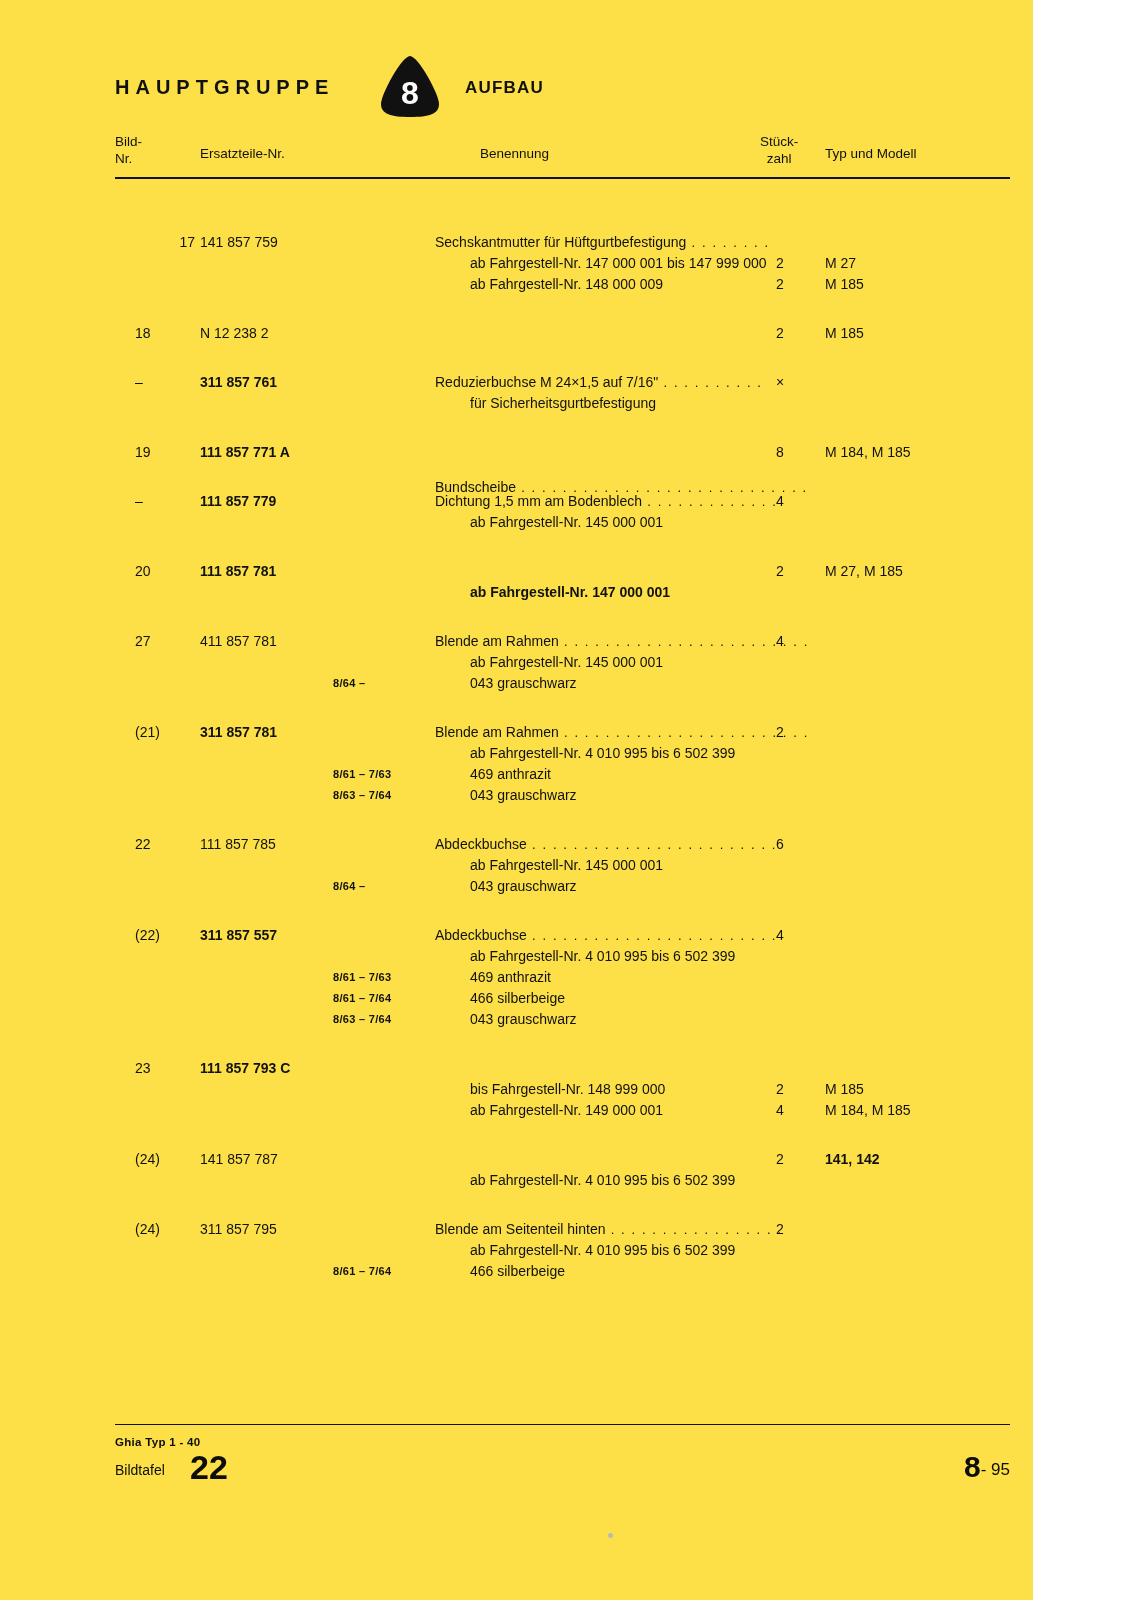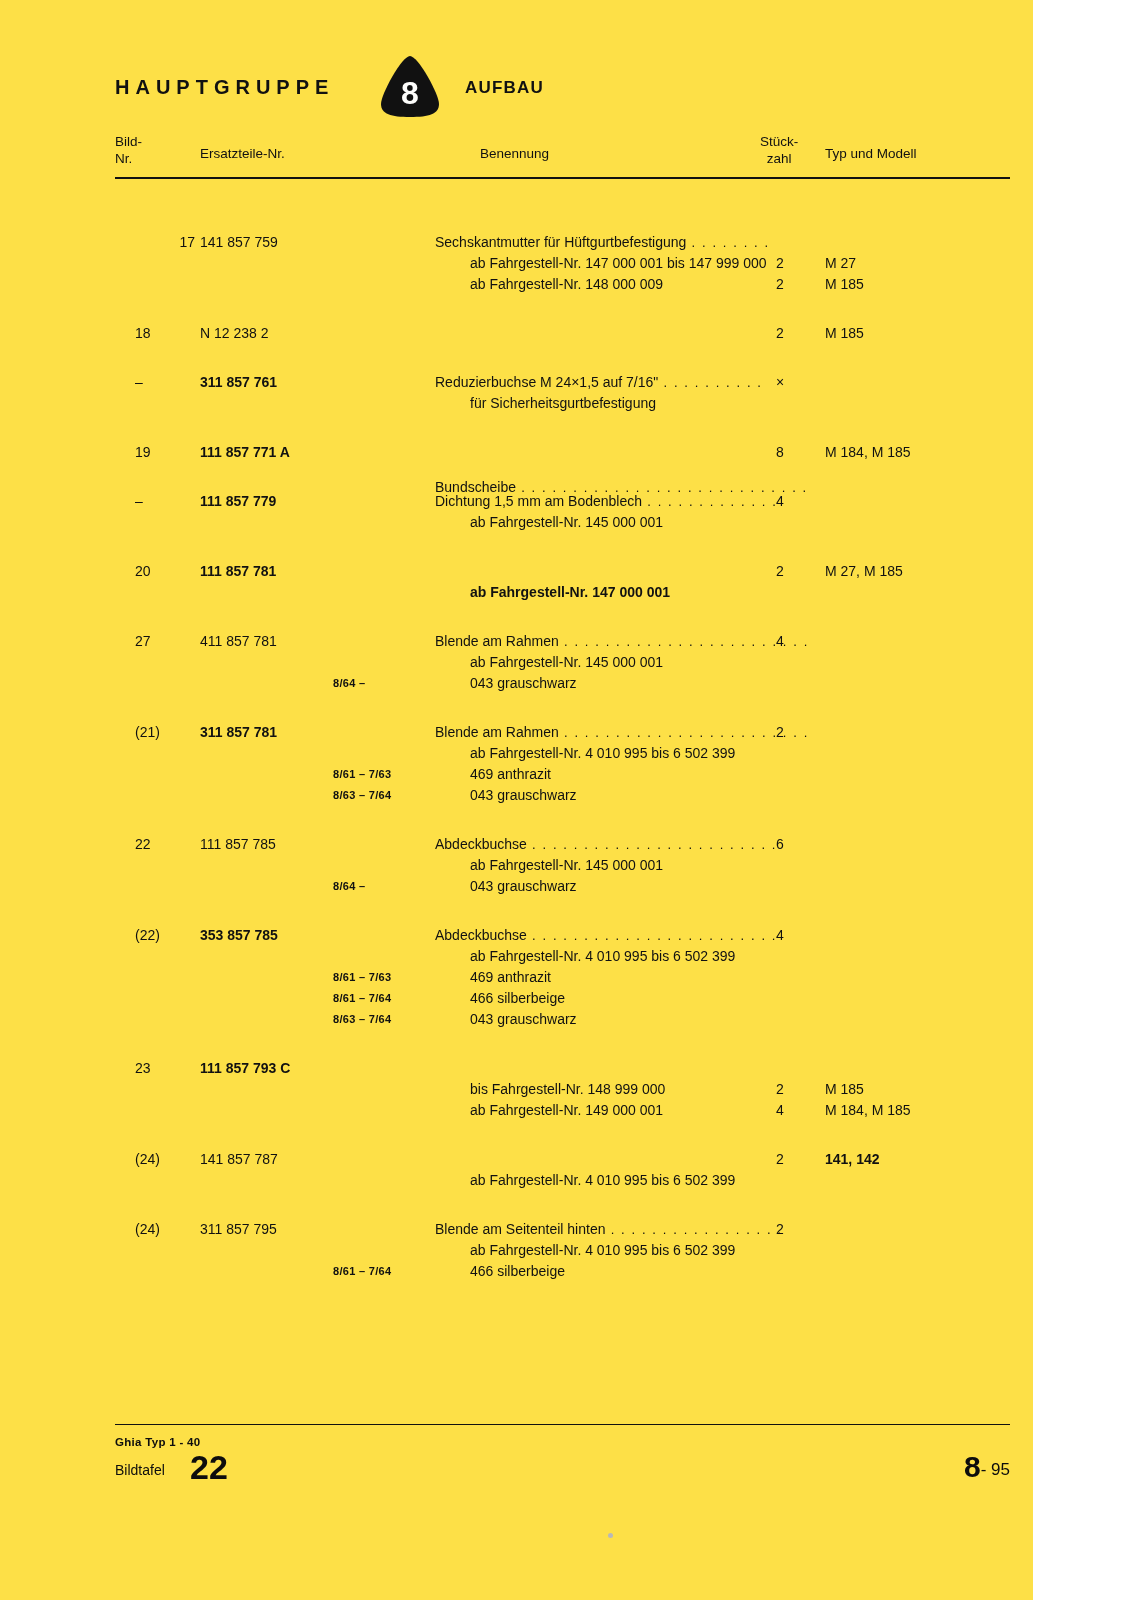--- a/index.html
+++ b/index.html
@@ -285,21 +285,21 @@
         <div class="cell c-bild" style="top: 0px;">22</div>
         <div class="cell c-part" style="top: 0px;">111 857 785</div>
         <div class="cell c-name" style="top: 0px;"><span>Abdeckbuchse</span><span class="dots"> . . . . . . . . . . . . . . . . . . . . . . . .</span></div>
         <div class="cell c-qty" style="top: 0px;">6</div>
         <div class="cell sub" style="top: 21px;">ab Fahrgestell-Nr. 145 000 001</div>
         <div class="cell dateline" style="top: 42px;">8/64 –</div>
         <div class="cell sub" style="top: 42px;">043    grauschwarz</div>
       </div>
       <div class="row" style="position: absolute; left: 0px; top: 693px; height: 105px;">
         <div class="cell c-bild" style="top: 0px;">(22)</div>
-        <div class="cell c-part bold" style="top: 0px;">353 857 785</div>
+        <div class="cell c-part bold" style="top: 0px;">311 857 557</div>
         <div class="cell c-name" style="top: 0px;"><span>Abdeckbuchse</span><span class="dots"> . . . . . . . . . . . . . . . . . . . . . . . .</span></div>
         <div class="cell c-qty" style="top: 0px;">4</div>
         <div class="cell sub" style="top: 21px;">ab Fahrgestell-Nr. 4 010 995 bis 6 502 399</div>
         <div class="cell dateline" style="top: 42px;">8/61 –  7/63</div>
         <div class="cell sub" style="top: 42px;">469    anthrazit</div>
         <div class="cell dateline" style="top: 63px;">8/61 –  7/64</div>
         <div class="cell sub" style="top: 63px;">466    silberbeige</div>
         <div class="cell dateline" style="top: 84px;">8/63 –  7/64</div>
         <div class="cell sub" style="top: 84px;">043    grauschwarz</div>
       </div>

